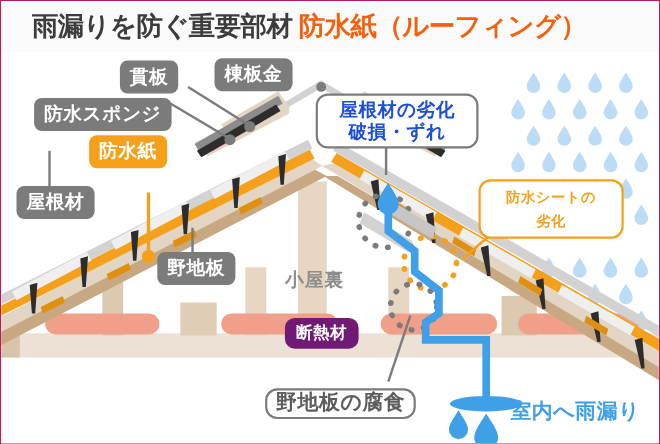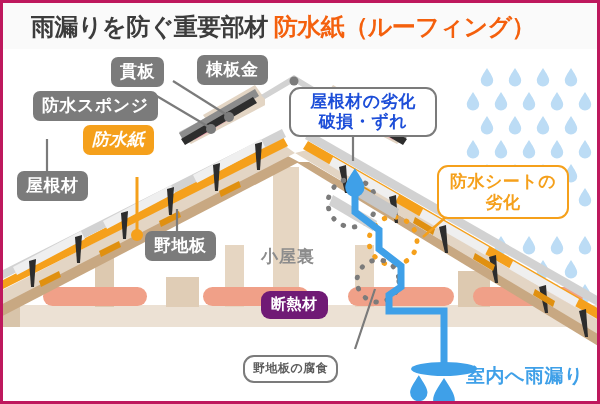--- a/index.html
+++ b/index.html
@@ -1,18 +1,18 @@
 <!DOCTYPE html>
 <html><head>
 <meta charset="utf-8">
 <style>
   html,body{margin:0;padding:0;background:#e8e8e8;}
   body{font-family:"Liberation Sans","DejaVu Sans",sans-serif;}
   #stage{position:relative;width:600px;height:404px;background:#ffffff;overflow:hidden;
-         box-sizing:border-box;border:3px solid #be185d;}
+         box-sizing:border-box;border:1px solid #be185d;}
   .abs{position:absolute;}
   
   #header{left:0;top:0;width:600px;height:46px;background:#fafafa;}
   #title{left:28px;top:7px;width:560px;height:34px;line-height:34px;
          font-size:24px;font-weight:bold;letter-spacing:-0.5px;white-space:nowrap;}
   #title .t1{color:#3c3c3c;}
   #title .t2{color:#f4600d;margin-left:6px;}
   
   #canvas{left:0;top:46px;width:600px;height:358px;background:#ffffff;overflow:hidden;}
   svg{display:block;}
@@ -21,23 +21,23 @@
        justify-content:center;text-align:center;white-space:nowrap;font-weight:bold;}
   .lab-gray{background:#7b7b7b;color:#ffffff;border-radius:7px;font-size:17px;
             padding:1px 9px 3px;letter-spacing:0.5px;}
   .lab-orange{background:#f5a01b;color:#ffffff;border-radius:7px;font-size:17px;
               padding:1px 9px 3px;letter-spacing:0.5px;}
   .lab-salmon{background:#701a75;color:#ffffff;border-radius:9px;font-size:15px;
               padding:1px 10px 3px;letter-spacing:0.5px;}
   .bub-gray{background:#ffffff;border:2.5px solid #7b7b7b;color:#1d4ed8;border-radius:11px;
             font-size:17px;line-height:20px;letter-spacing:0.5px;}
   .bub-orange{background:#ffffff;border:2.5px solid #f5a01b;color:#f5a01b;border-radius:11px;
-              font-size:17px;line-height:21px;letter-spacing:0.5px;}
+              font-size:13px;line-height:21px;letter-spacing:0.5px;}
   .bub-thin{background:#ffffff;border:2px solid #7b7b7b;color:#5d5d5d;border-radius:11px;
-            font-size:12px;letter-spacing:0.5px;padding:1px 8px 3px;}
+            font-size:19px;letter-spacing:0.5px;padding:1px 8px 3px;}
   .plain-gray{color:#8c8c8c;font-size:17px;font-weight:bold;letter-spacing:1px;}
   .plain-blue{color:#3fa0e8;font-size:19px;font-weight:bold;letter-spacing:0.5px;margin-left:13px;}
   .l2{display:block;}
 </style>
 </head>
 <body>
 
 <div id="stage">
 
   <div class="abs" id="header"></div>
@@ -273,21 +273,21 @@
     </g>
   </svg>
   </div>
 
   <div class="lab lab-gray abs" style="left:108px;top:54px;height:30px;">貫板</div>
 
   <div class="lab lab-gray abs" style="left:194px;top:52px;height:30px;">棟板金</div>
 
   <div class="lab lab-gray abs" style="left:30px;top:88px;height:30px;">防水スポンジ</div>
 
-  <div class="lab lab-orange abs" style="left:80px;top:122px;height:30px;font-style:italic;">防水紙</div>
+  <div class="lab lab-orange abs" style="left:80px;top:122px;height:30px;">防水紙</div>
 
   <div class="lab lab-gray abs" style="left:14px;top:168px;height:30px;">屋根材</div>
 
   <div class="lab lab-gray abs" style="left:142px;top:228px;height:30px;">野地板</div>
 
   <div class="abs plain-gray" style="left:258px;top:242px;">小屋裏</div>
 
   <div class="lab lab-salmon abs" style="left:258px;top:288px;height:28px;">断熱材</div>
 
   <div class="lab bub-gray abs" style="left:286px;top:84px;width:148px;height:50px;

